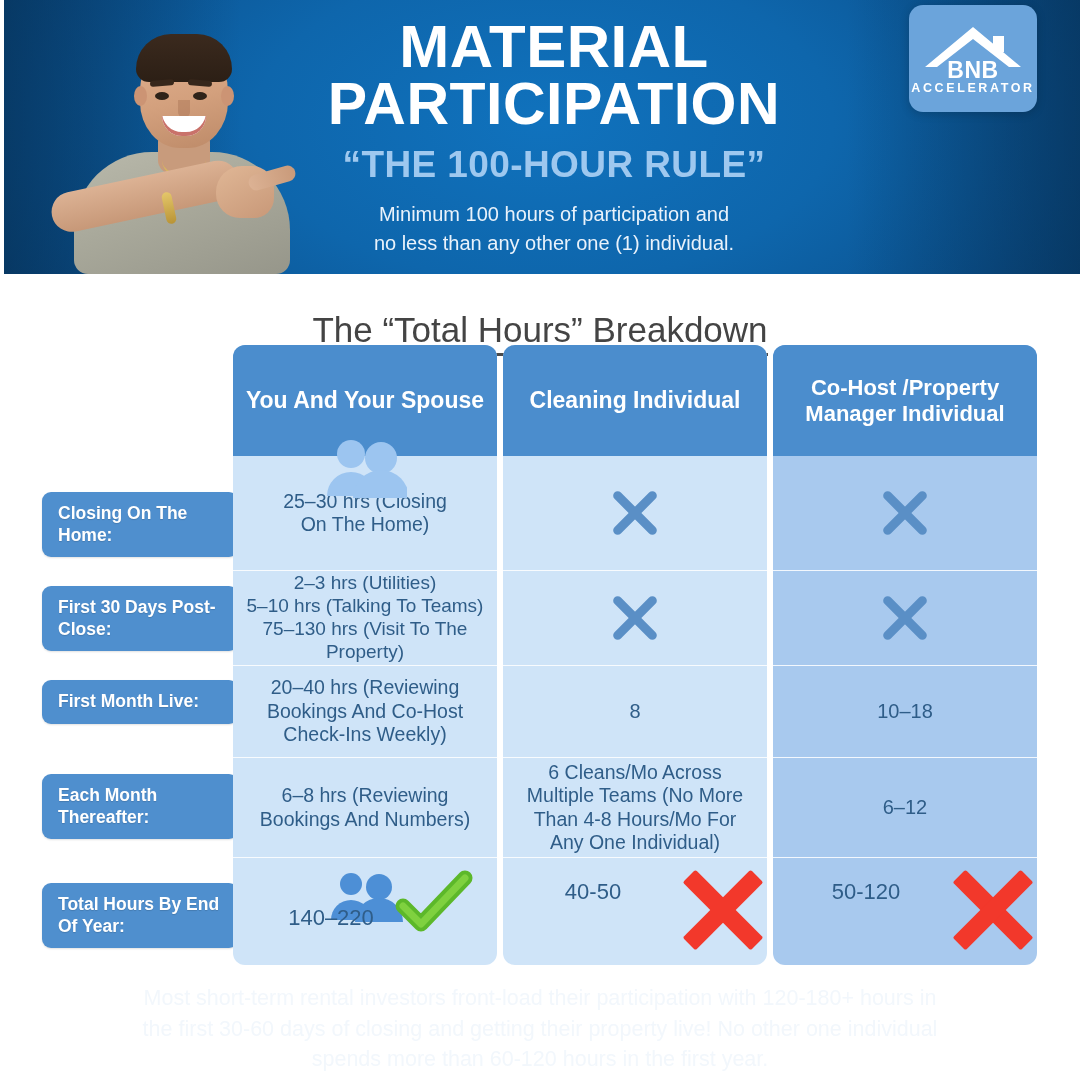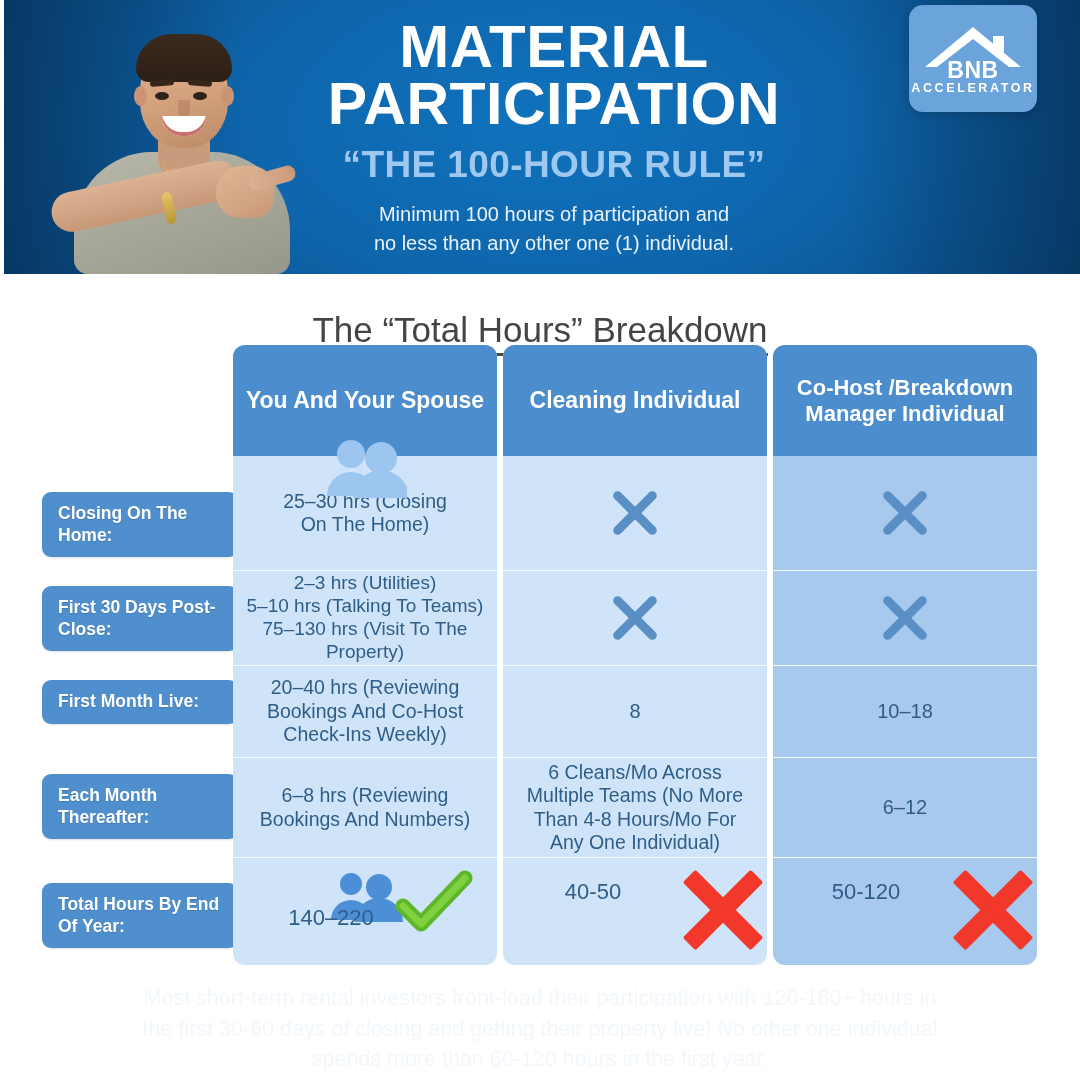--- a/index.html
+++ b/index.html
@@ -458,21 +458,21 @@
         <div class="cell c-r5">
           <div class="tot-num c2">40-50</div>
           <div class="rx"></div>
         </div>
 
       </div>
     </div>
 
     <div class="col col-3">
       <div class="col-body"></div>
-      <div class="col-head">Co-Host /Breakdown Manager Individual</div>
+      <div class="col-head">Co-Host /Property Manager Individual</div>
       <div class="cells">
 
         <div class="cell c-r1">
           <div class="bx"></div>
         </div>
 
         <div class="cell c-r2">
           <div class="bx"></div>
         </div>
 

